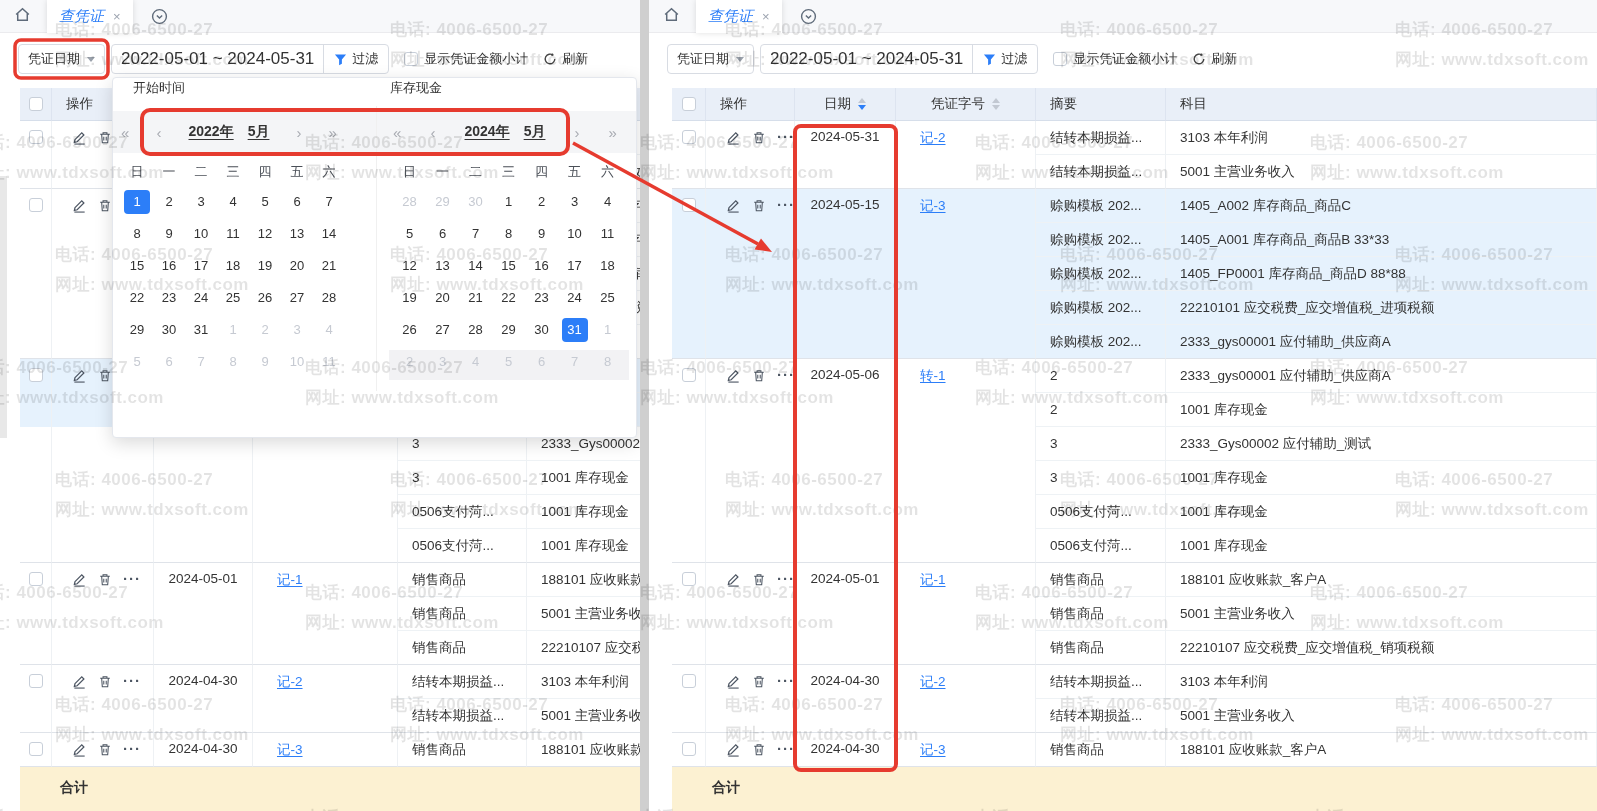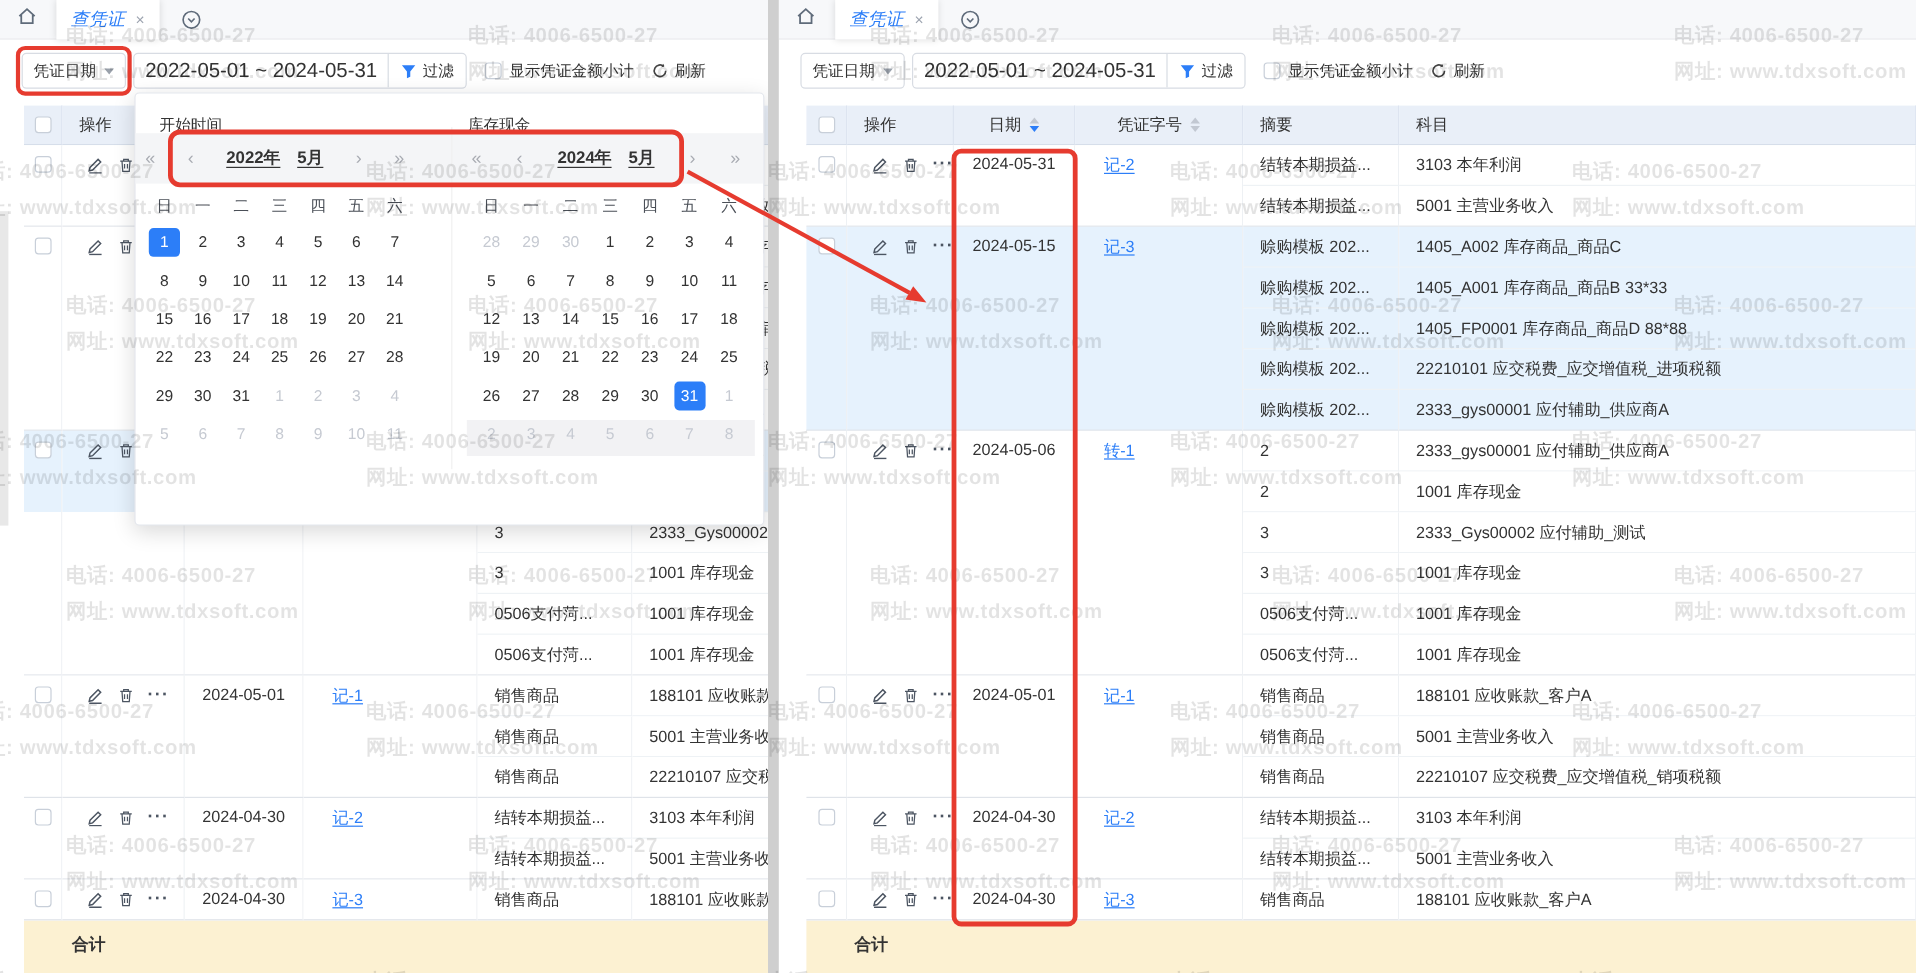--- a/index.html
+++ b/index.html
@@ -52,21 +52,21 @@
   .c-sum,.c-subj{line-height:33px;padding-left:14px;border-bottom:1px solid #eef2f5;}
   .c-sum.lastr,.c-subj.lastr{border-bottom:1px solid #dfe3e9;}
   .vlink{color:var(--accent);text-decoration:underline;text-underline-offset:2px;font-size:13.5px;cursor:pointer;}
   .dots3{font-size:15px;color:#4c5562;font-weight:bold;line-height:14px;letter-spacing:1px;}
   .hl{background:var(--hl) !important;}
   .hl-top{background:linear-gradient(var(--hl) 0 68px,#fff 68px) !important;}
   .vtotal{height:44px;background:var(--totalbg);font-weight:bold;font-size:14px;color:#333;line-height:40px;padding-left:40px;}
 
   
   #picker{position:absolute;left:112px;top:77px;width:525px;height:361px;background:#fff;border:1px solid #e4e7ed;border-radius:4px;box-shadow:0 5px 18px rgba(0,0,0,.15);z-index:5;}
-  .pk-label{position:absolute;top:17px;font-size:13px;color:#333;}
+  .pk-label{position:absolute;top:1px;font-size:13px;color:#333;}
   .pk-div{position:absolute;left:263px;top:28px;bottom:46px;width:1px;background:#f0f0f0;}
   .cal-band{position:absolute;left:0;top:33px;right:0;height:42px;background:#f4f5f7;}
   .cal-nav{position:absolute;top:0;height:42px;display:flex;align-items:center;justify-content:space-between;}
   .nav{color:#a8abb2;font-size:15px;cursor:pointer;}
   .ym{display:flex;gap:14px;}
   .ym b{font-size:14px;color:#333;text-decoration:underline;text-underline-offset:3px;}
   .cal-grid{position:absolute;top:80px;display:grid;grid-template-columns:repeat(7,1fr);z-index:1;}
   .wdc{height:28px;line-height:28px;text-align:center;font-size:13px;color:#4a4f57;}
   .dayc{height:32px;display:flex;align-items:center;justify-content:center;}
   .day{min-width:26px;height:24px;line-height:24px;text-align:center;font-size:13px;color:#333;border-radius:4px;cursor:pointer;}

